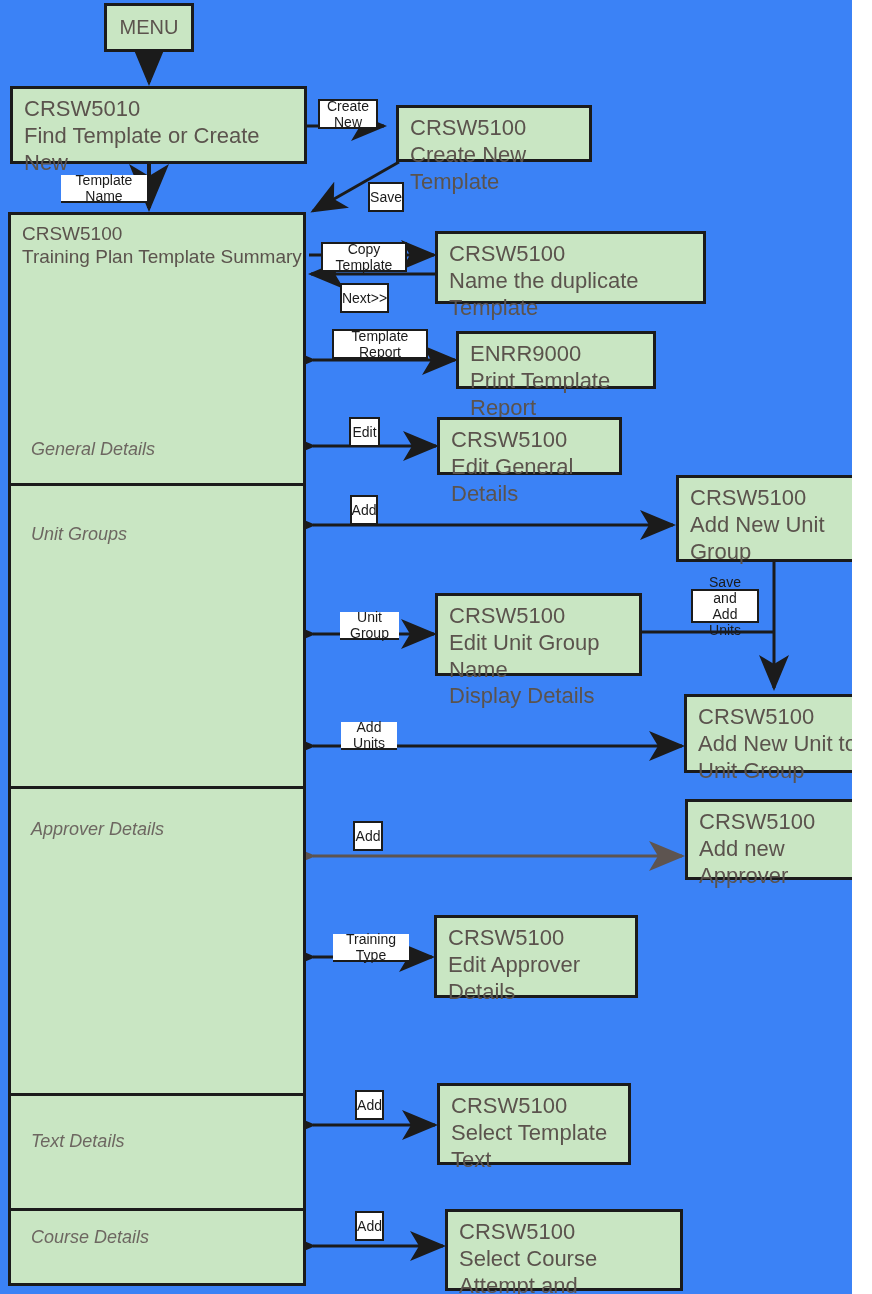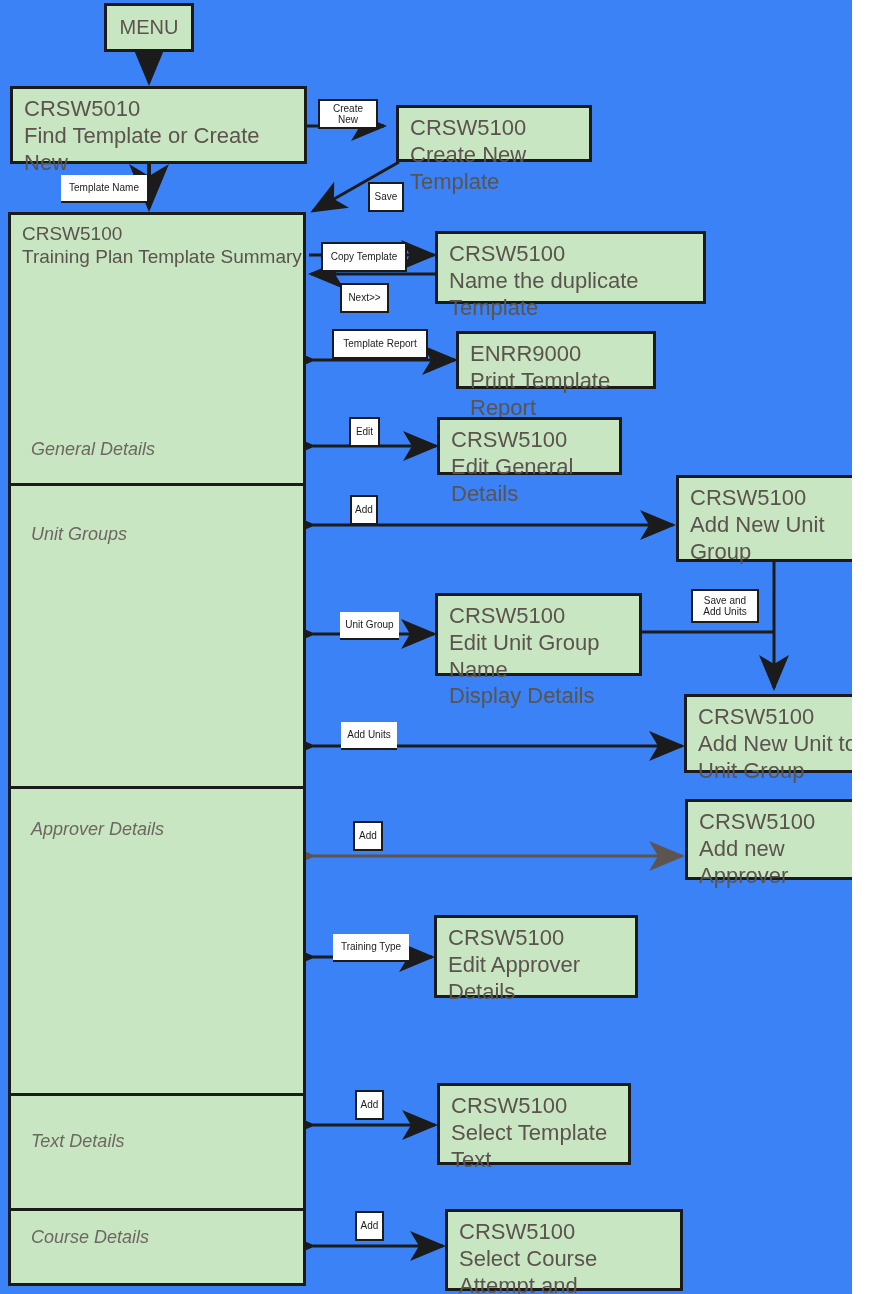--- a/index.html
+++ b/index.html
@@ -73,21 +73,21 @@
     font-style: italic;
     color: #6d6761;
     white-space: nowrap;
   }
   .tag {
     position: absolute;
     background: #ffffff;
     border: 2px solid #1b1b1b;
     box-sizing: border-box;
     color: #1b1b1b;
-    font-size: 10px;
+    font-size: 14px;
     line-height: 1.15;
     display: flex;
     align-items: center;
     justify-content: center;
     text-align: center;
     padding: 13px 4px;
     white-space: pre-line;
   }
 </style>
 </head>

